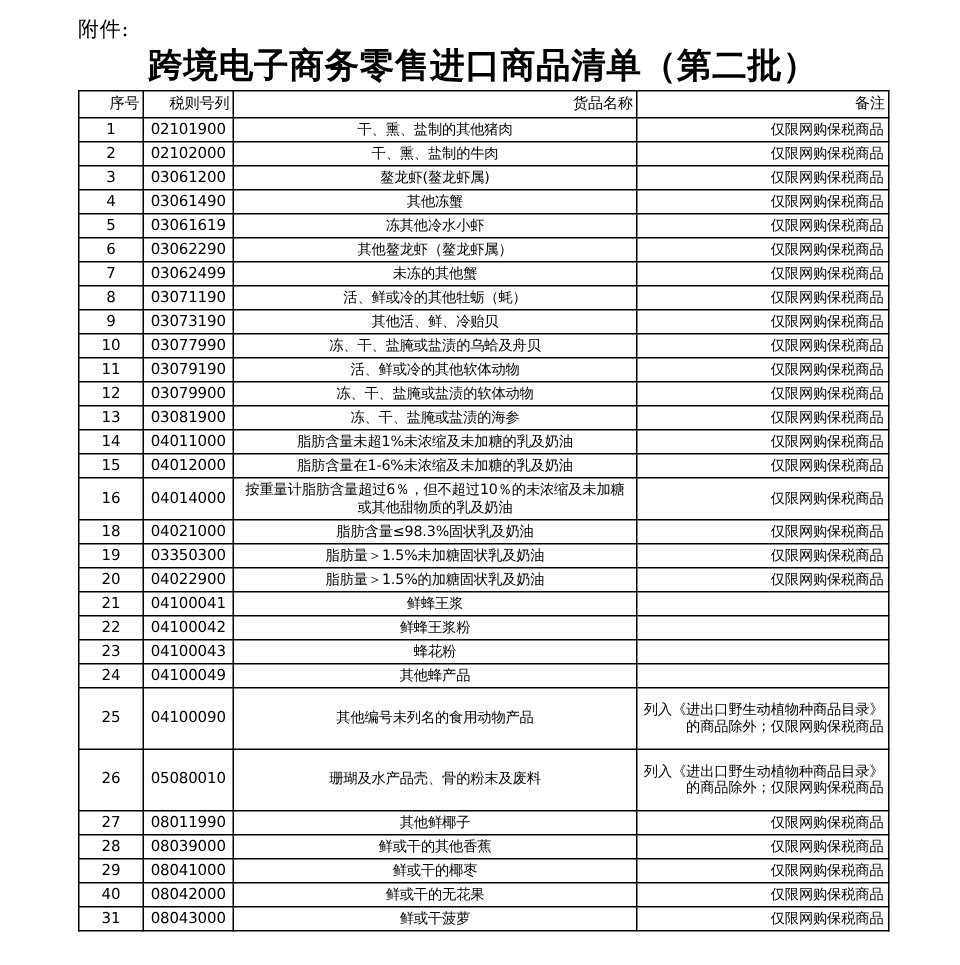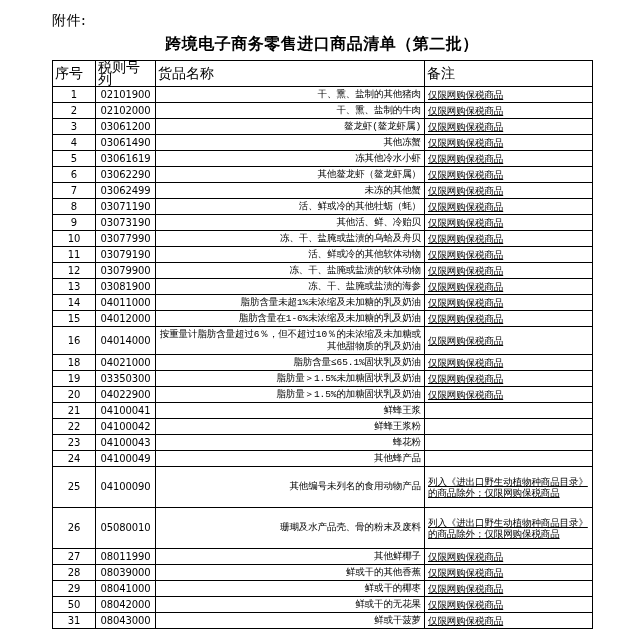--- a/index.html
+++ b/index.html
@@ -31,21 +31,21 @@
     white-space: nowrap;
   }
   .doc-title {
     position: absolute;
     left: 52px;
     top: 30px;
     width: 540px;
     text-align: center;
     font-family: "DejaVu Serif", "Liberation Serif", serif;
     font-weight: bold;
-    font-size: 16px;
+    font-size: 23px;
     line-height: 28px;
     letter-spacing: 0.5px;
     white-space: nowrap;
   }
   .table-wrap {
     position: absolute;
     left: 52px;
     top: 60px;
     width: 540px;
   }
@@ -63,46 +63,44 @@
   table.goods col.c-remark { width: 168px; }
 
   table.goods th, table.goods td {
     border: 1px solid #000000;
     padding: 1px 3px;
     vertical-align: middle;
     word-break: break-all;
     overflow: hidden;
   }
   table.goods thead th {
-    text-align: left;
+    text-align: right;
     font-weight: normal;
-    font-size: 14px;
+    font-size: 10px;
     height: 15px;
     padding: 1px 2px;
   }
   td.seq {
     text-align: center;
     font-size: 10px;
     white-space: nowrap;
   }
   td.code {
     text-align: center;
     font-size: 10px;
     white-space: nowrap;
     letter-spacing: -0.1px;
   }
   td.name {
+    text-align: center;
+    letter-spacing: -0.1px;
+  }
+  td.remark {
     text-align: right;
     letter-spacing: -0.1px;
-    font-family: Liberation Mono, monospace;
-  }
-  td.remark {
-    text-align: left;
-    letter-spacing: -0.1px;
-    text-decoration: underline;
   }
   tr.r-1line td { height: 13px; }
   tr.r-2line td { height: 25px; }
   tr.r-3line td { height: 38px; }
   tr.r-3line td.remark,
   tr.r-2line td.remark { vertical-align: middle; }
   tr.r-3line td.name, tr.r-2line td.name { vertical-align: middle; }
 </style>
 </head>
 <body>
@@ -222,21 +220,21 @@
           </tr>
           <tr class="r-2line">
             <td class="seq">16</td>
             <td class="code">04014000</td>
             <td class="name">按重量计脂肪含量超过6％，但不超过10％的未浓缩及未加糖或其他甜物质的乳及奶油</td>
             <td class="remark">仅限网购保税商品</td>
           </tr>
           <tr class="r-1line">
             <td class="seq">18</td>
             <td class="code">04021000</td>
-            <td class="name">脂肪含量≤65.1%固状乳及奶油</td>
+            <td class="name">脂肪含量≤98.3%固状乳及奶油</td>
             <td class="remark">仅限网购保税商品</td>
           </tr>
           <tr class="r-1line">
             <td class="seq">19</td>
             <td class="code">03350300</td>
             <td class="name">脂肪量＞1.5%未加糖固状乳及奶油</td>
             <td class="remark">仅限网购保税商品</td>
           </tr>
           <tr class="r-1line">
             <td class="seq">20</td>
@@ -292,21 +290,21 @@
             <td class="name">鲜或干的其他香蕉</td>
             <td class="remark">仅限网购保税商品</td>
           </tr>
           <tr class="r-1line">
             <td class="seq">29</td>
             <td class="code">08041000</td>
             <td class="name">鲜或干的椰枣</td>
             <td class="remark">仅限网购保税商品</td>
           </tr>
           <tr class="r-1line">
-            <td class="seq">50</td>
+            <td class="seq">40</td>
             <td class="code">08042000</td>
             <td class="name">鲜或干的无花果</td>
             <td class="remark">仅限网购保税商品</td>
           </tr>
           <tr class="r-1line">
             <td class="seq">31</td>
             <td class="code">08043000</td>
             <td class="name">鲜或干菠萝</td>
             <td class="remark">仅限网购保税商品</td>
           </tr>

